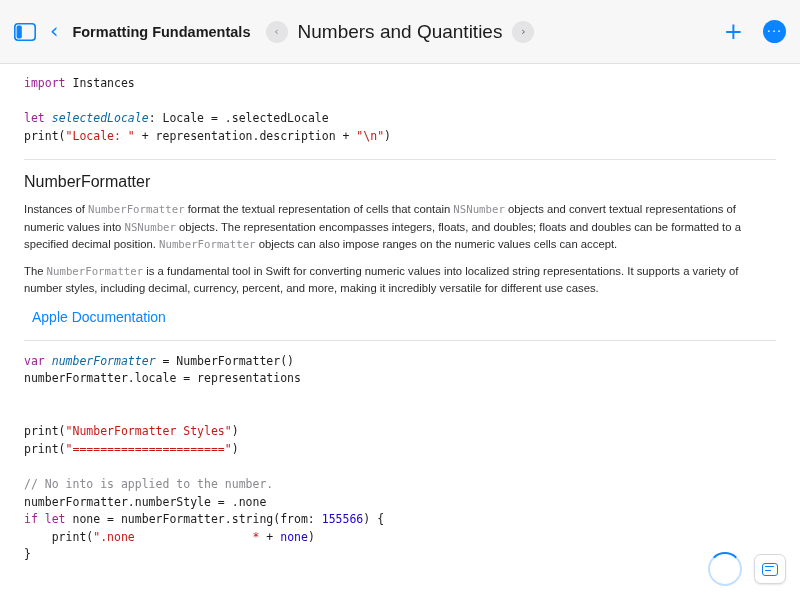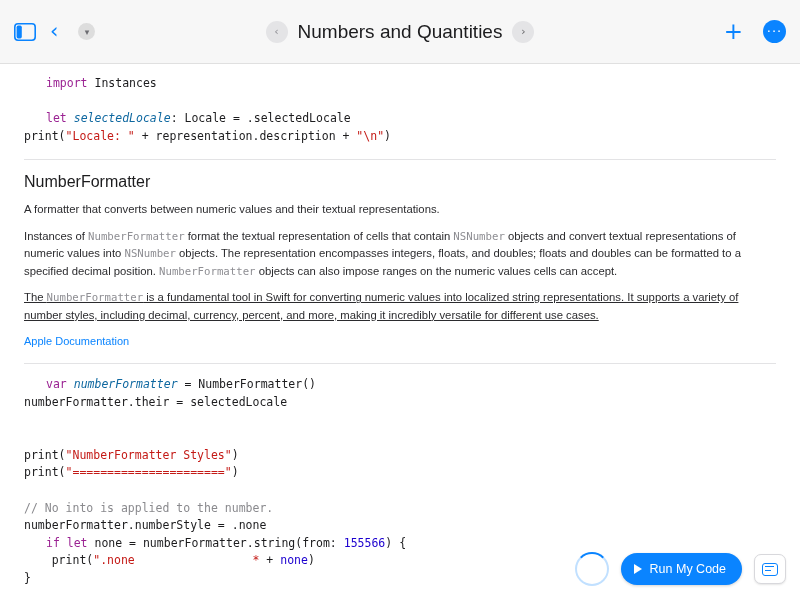--- a/index.html
+++ b/index.html
@@ -153,21 +153,21 @@
     font-size: 11.5px;
     line-height: 17.6px;
     color: #1c1c1e;
     white-space: pre;
     padding: 0;
     margin: 0;
   }
 
   .code-top { padding-top: 11px; }
 
-  .kw { color: #9b2393; margin-left: 22px; }
+  .kw { color: #9b2393; }
   .typ { color: #0f68a0; font-style: italic; }
   .str { color: #c41a16; }
   .num { color: #1c00cf; }
   .cmt { color: #8a8a8e; }
 
   .rule {
     height: 1px;
     background: #e3e3e5;
     margin: 14px 0 0 0;
   }
@@ -178,32 +178,32 @@
     margin: 13px 0 0 0;
     font-weight: normal;
   }
 
   .para {
     font-size: 11.3px;
     line-height: 16.5px;
     color: #2b2b2e;
     margin: 10px 0 0 0;
   }
-  .para.tight { margin-top: 9px; text-decoration: underline; }
+  .para.tight { margin-top: 9px; }
 
   .mono-inline {
     font-family: "DejaVu Sans Mono", monospace;
     font-size: 10.7px;
     color: #8e8e93;
   }
 
   .doc-link {
-    font-size: 11px;
+    font-size: 14px;
     color: #0a84ff;
-    margin: 12px 0 0 0;
+    margin: 12px 0 0 8px;
     display: inline-block;
   }
 
   
   .float-controls {
     position: absolute;
     right: 14px;
     bottom: 14px;
     display: flex;
     align-items: center;
@@ -292,20 +292,21 @@
   <div class="toolbar">
 
     <div class="toolbar-left">
       <span class="icon-btn sidebar-icon">
         <svg width="22" height="18" viewBox="0 0 22 18">
           <rect x="0.8" y="0.8" width="20.4" height="16.4" rx="3.2" fill="none" stroke="#0a84ff" stroke-width="1.6"></rect>
           <rect x="2.6" y="2.6" width="5.2" height="12.8" rx="1.6" fill="#0a84ff"></rect>
         </svg>
       </span>
       <span class="chev-back">‹</span>
+      <span class="doc-title">Formatting Fundamentals</span>
       <span class="title-chevron">▾</span>
     </div>
 
     <div class="toolbar-center">
       <span class="page-nav-btn">‹</span>
       <span class="page-label">Numbers and Quantities</span>
       <span class="page-nav-btn active">›</span>
     </div>
 
     <div class="toolbar-right">
@@ -319,54 +320,49 @@
     
     <div class="code-block code-top"><span class="kw">import</span><span> Instances</span>
 <span> </span>
 <span class="kw">let</span><span class="typ"> selectedLocale</span><span>: Locale = .selectedLocale</span>
 <span>print(</span><span class="str">"Locale: "</span><span> + representation.description + </span><span class="str">"\n"</span><span>)</span></div>
 
     <div class="rule"></div>
 
     <h2 class="section-title">NumberFormatter</h2>
 
-    <p class="para">A formatter that converts between numeric values and their textual representations.</p>
 
     <p class="para"><span>Instances of </span><span class="mono-inline">NumberFormatter</span><span> format the textual representation of cells that contain </span><span class="mono-inline">NSNumber</span><span> objects and convert textual representations of numeric values into </span><span class="mono-inline">NSNumber</span><span> objects. The representation encompasses integers, floats, and doubles; floats and doubles can be formatted to a specified decimal position. </span><span class="mono-inline">NumberFormatter</span><span> objects can also impose ranges on the numeric values cells can accept.</span></p>
 
     <p class="para tight"><span>The </span><span class="mono-inline">NumberFormatter</span><span> is a fundamental tool in Swift for converting numeric values into localized string representations. It supports a variety of number styles, including decimal, currency, percent, and more, making it incredibly versatile for different use cases.</span></p>
 
     <a class="doc-link">Apple Documentation</a>
 
     <div class="rule"></div>
 
     
     <div class="code-block" style="padding-top:12px;"><span class="kw">var</span><span class="typ"> numberFormatter</span><span> = NumberFormatter()</span>
-<span>numberFormatter.their = selectedLocale</span>
+<span>numberFormatter.locale = representations</span>
 <span> </span>
 <span> </span>
 <span>print(</span><span class="str">"NumberFormatter Styles"</span><span>)</span>
 <span>print(</span><span class="str">"======================"</span><span>)</span>
 <span> </span>
 <span class="cmt">// No into is applied to the number.</span>
 <span>numberFormatter.numberStyle = .none</span>
 <span class="kw">if let</span><span> none = numberFormatter.string(from: </span><span class="num">155566</span><span>) {</span>
 <span>    print(</span><span class="str">".none                 *</span><span> + </span><span class="num">none</span><span>)</span>
 <span>}</span>
 <span> </span>
 
 </div>
 
     
     <div class="float-controls">
       <span class="loader-ring"></span>
-      <span class="run-btn">
-        <span class="play-tri"></span>
-        <span>Run My Code</span>
-      </span>
       <span class="console-btn">
         <span class="console-glyph"></span>
       </span>
     </div>
 
   </div>
 
   <div class="bottom-strip"></div>
 </div>
 

